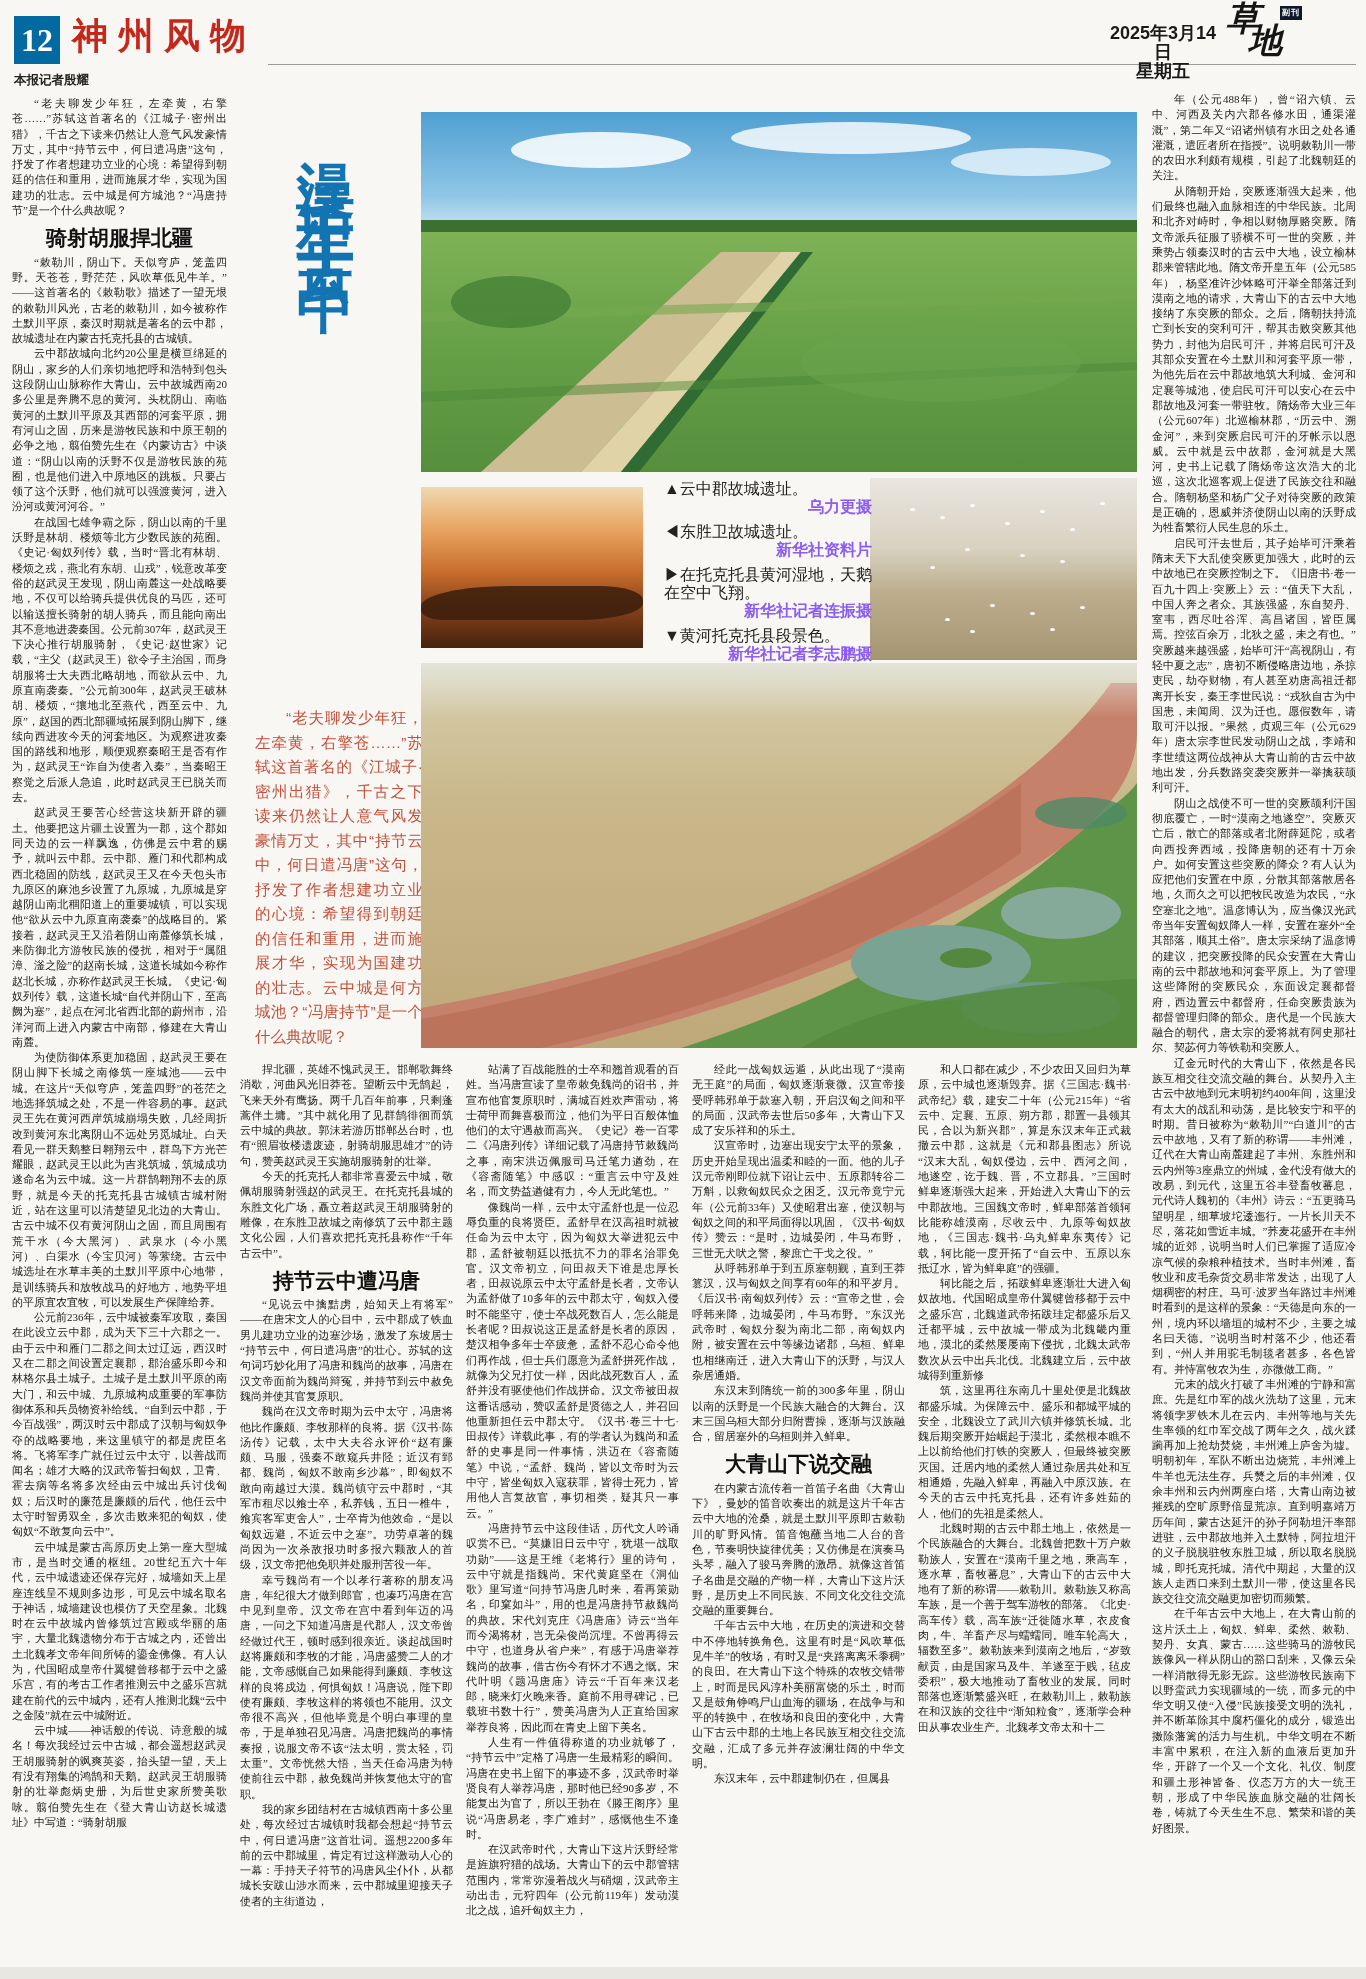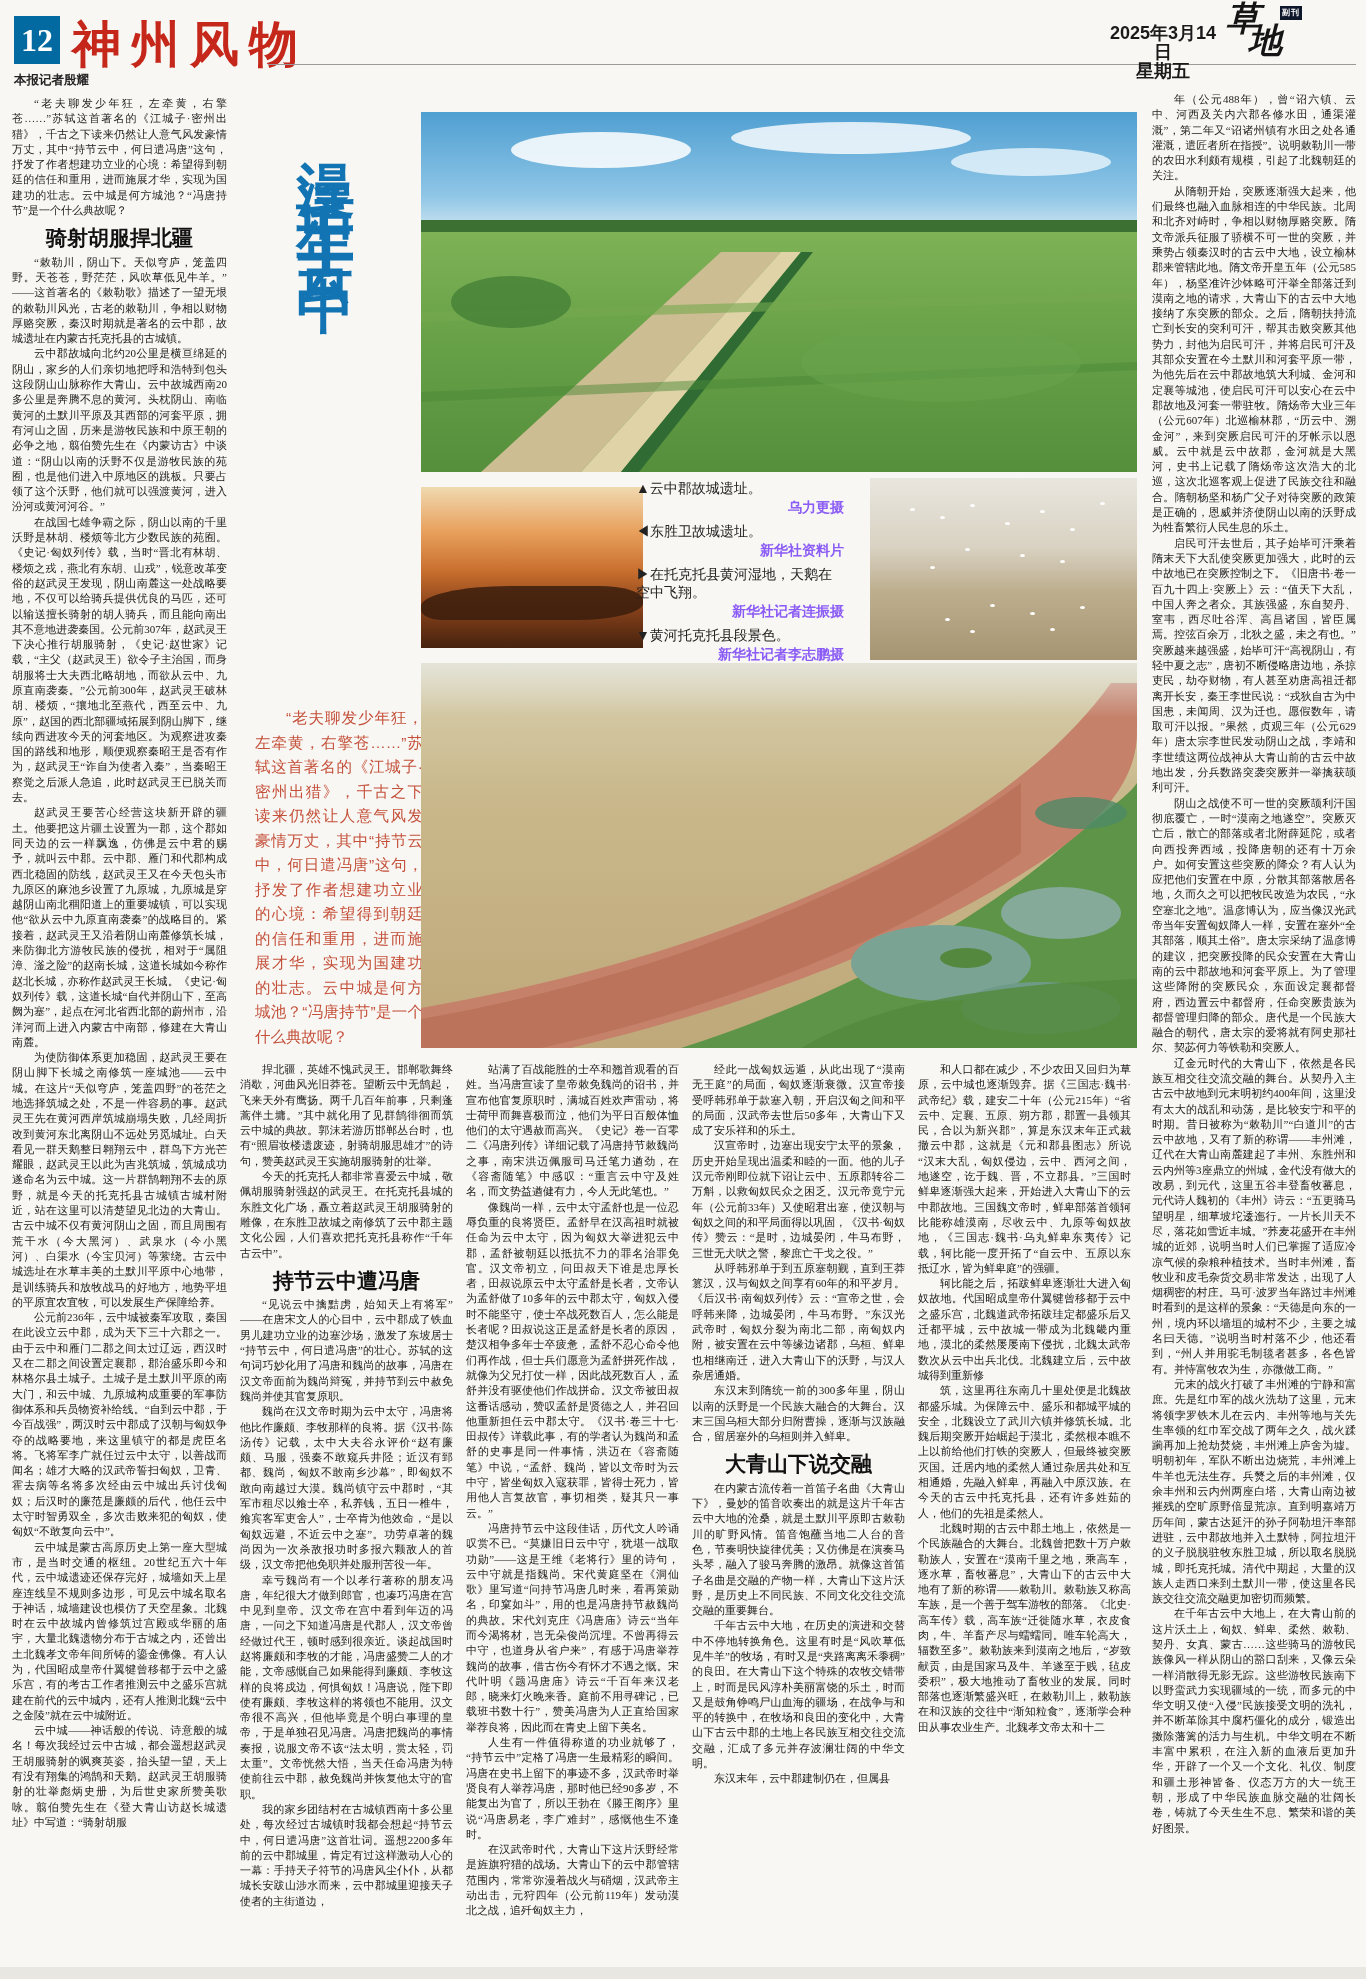--- a/index.html
+++ b/index.html
@@ -1,21 +1,21 @@
 <!DOCTYPE html>
 <html lang="zh"><head>
 <meta charset="utf-8">
 <style>
   html,body{margin:0;padding:0;background:#dddbd6;}
   .page{position:relative;width:1366px;height:1979px;background:#f8f7f3;overflow:hidden;
         font-family:"Liberation Serif",serif;color:#1a1a1a;}
   
   .pageno{position:absolute;left:14px;top:16px;width:46px;height:48px;background:#0369a1;
           color:#fff;font:bold 32px "Liberation Serif",serif;display:flex;align-items:center;justify-content:center;}
-  .section-title{position:absolute;left:72px;top:12px;font-size:49px;font-weight:bold;color:#c5271a;
+  .section-title{position:absolute;left:72px;top:12px;font-size:36px;font-weight:bold;color:#c5271a;
           letter-spacing:10px;font-family:"Liberation Serif",serif;}
   .header-rule{position:absolute;left:268px;top:64px;width:1088px;height:1px;background:#9a9a9a;}
   .date-block{position:absolute;left:1108px;top:24px;width:110px;text-align:center;
           font-family:"Liberation Sans",sans-serif;font-weight:bold;font-size:18px;line-height:19px;}
   .masthead{position:absolute;left:1226px;top:4px;width:70px;height:62px;}
   .masthead .mh-char{font-family:"Liberation Serif",serif;font-weight:bold;font-style:italic;
           font-size:34px;color:#151515;line-height:30px;display:block;}
   .masthead .mh-char:nth-child(2){margin-left:22px;margin-top:-8px;}
   .mh-badge{position:absolute;right:-6px;top:2px;background:#0f172a;color:#fff;
           font:bold 8px/10px "Liberation Sans",sans-serif;padding:2px 2px;letter-spacing:1px;}
@@ -46,21 +46,21 @@
   #photo-sunset .silhouette{position:absolute;left:0;right:0;bottom:28px;height:34px;background:#3a1d0d;
      border-radius:40% 20% 30% 10%/60% 40% 50% 30%;opacity:.85;}
   #photo-swans{left:870px;top:478px;width:267px;height:182px;
      background:linear-gradient(#e9e6df 0%,#d9d2c2 38%,#bdae8e 62%,#a69572 100%);}
   .swan-dots{position:absolute;left:40px;top:30px;width:5px;height:3px;background:#fff;border-radius:50%;
      box-shadow:30px 8px #fff,60px -4px #fff,95px 14px #fff,130px 2px #fff,160px 20px #fff,
      190px -6px #fff,55px 40px #fff,110px 46px #fff,150px 52px #fff,20px 58px #fff,
      80px 96px #fff,120px 104px #fff,35px 110px #fff,170px 98px #fff,60px 122px #fff,140px 120px #fff;}
   #photo-river{left:421px;top:663px;width:716px;height:385px;}
   
-  .captions{position:absolute;left:636px;top:480px;width:208px;font-size:14px;line-height:18px;}
+  .captions{position:absolute;left:664px;top:480px;width:208px;font-size:16px;line-height:18px;}
   .cap{margin-bottom:7px;}
   .cap-text{font-family:"Liberation Serif",serif;color:#222;}
   .cap-credit{font-family:"Liberation Sans",sans-serif;font-weight:bold;text-align:right;color:#8b5cf6;}
   .bottom-strip{position:absolute;left:0;right:0;bottom:0;height:12px;background:#e9e7e1;}
 </style>
 </head>
 <body>
 
 <div class="page">
 
@@ -161,21 +161,21 @@
       <ellipse cx="545" cy="295" rx="26" ry="10" fill="#54883f"></ellipse>
       <ellipse cx="660" cy="150" rx="46" ry="16" fill="#4d8a66" opacity="0.8"></ellipse>
       <path d="M380,385 C440,350 520,330 640,320 L716,316 L716,385 Z" fill="#538a3e" opacity="0.85"></path>
       <rect width="716" height="55" fill="url(#haze)" opacity="0.7"></rect>
     </svg>
   </div>
 
   <div class="col" id="col1">
       <p class="lead">“老夫聊发少年狂，左牵黄，右擎苍……”苏轼这首著名的《江城子·密州出猎》，千古之下读来仍然让人意气风发豪情万丈，其中“持节云中，何日遣冯唐”这句，抒发了作者想建功立业的心境：希望得到朝廷的信任和重用，进而施展才华，实现为国建功的壮志。云中城是何方城池？“冯唐持节”是一个什么典故呢？</p>
       <h3 class="sec">骑射胡服捍北疆</h3>
-      <p>“敕勒川，阴山下。天似穹庐，笼盖四野。天苍苍，野茫茫，风吹草低见牛羊。”——这首著名的《敕勒歌》描述了一望无垠的敕勒川风光，古老的敕勒川，争相以财物厚赂突厥，秦汉时期就是著名的云中郡，故城遗址在内蒙古托克托县的古城镇。</p>
+      <p>“敕勒川，阴山下。天似穹庐，笼盖四野。天苍苍，野茫茫，风吹草低见牛羊。”——这首著名的《敕勒歌》描述了一望无垠的敕勒川风光，古老的敕勒川，如今被称作土默川平原，秦汉时期就是著名的云中郡，故城遗址在内蒙古托克托县的古城镇。</p>
       <p>云中郡故城向北约20公里是横亘绵延的阴山，家乡的人们亲切地把呼和浩特到包头这段阴山山脉称作大青山。云中故城西南20多公里是奔腾不息的黄河。头枕阴山、南临黄河的土默川平原及其西部的河套平原，拥有河山之固，历来是游牧民族和中原王朝的必争之地，翦伯赞先生在《内蒙访古》中谈道：“阴山以南的沃野不仅是游牧民族的苑囿，也是他们进入中原地区的跳板。只要占领了这个沃野，他们就可以强渡黄河，进入汾河或黄河河谷。”</p>
       <p>在战国七雄争霸之际，阴山以南的千里沃野是林胡、楼烦等北方少数民族的苑囿。《史记·匈奴列传》载，当时“晋北有林胡、楼烦之戎，燕北有东胡、山戎”，锐意改革变俗的赵武灵王发现，阴山南麓这一处战略要地，不仅可以给骑兵提供优良的马匹，还可以输送擅长骑射的胡人骑兵，而且能向南出其不意地进袭秦国。公元前307年，赵武灵王下决心推行胡服骑射，《史记·赵世家》记载，“主父（赵武灵王）欲令子主治国，而身胡服将士大夫西北略胡地，而欲从云中、九原直南袭秦。”公元前300年，赵武灵王破林胡、楼烦，“攘地北至燕代，西至云中、九原”，赵国的西北部疆域拓展到阴山脚下，继续向西进攻今天的河套地区。为观察进攻秦国的路线和地形，顺便观察秦昭王是否有作为，赵武灵王“诈自为使者入秦”，当秦昭王察觉之后派人急追，此时赵武灵王已脱关而去。</p>
       <p>赵武灵王要苦心经营这块新开辟的疆土。他要把这片疆土设置为一郡，这个郡如同天边的云一样飘逸，仿佛是云中君的赐予，就叫云中郡。云中郡、雁门和代郡构成西北稳固的防线，赵武灵王又在今天包头市九原区的麻池乡设置了九原城，九原城是穿越阴山南北稒阳道上的重要城镇，可以实现他“欲从云中九原直南袭秦”的战略目的。紧接着，赵武灵王又沿着阴山南麓修筑长城，来防御北方游牧民族的侵扰，相对于“属阻漳、滏之险”的赵南长城，这道长城如今称作赵北长城，亦称作赵武灵王长城。《史记·匈奴列传》载，这道长城“自代并阴山下，至高阙为塞”，起点在河北省西北部的蔚州市，沿洋河而上进入内蒙古中南部，修建在大青山南麓。</p>
       <p>为使防御体系更加稳固，赵武灵王要在阴山脚下长城之南修筑一座城池——云中城。在这片“天似穹庐，笼盖四野”的苍茫之地选择筑城之处，不是一件容易的事。赵武灵王先在黄河西岸筑城崩塌失败，几经周折改到黄河东北离阴山不远处另觅城址。白天看见一群天鹅整日翱翔云中，群鸟下方光芒耀眼，赵武灵王以此为吉兆筑城，筑城成功遂命名为云中城。这一片群鹄翱翔不去的原野，就是今天的托克托县古城镇古城村附近，站在这里可以清楚望见北边的大青山。古云中城不仅有黄河阴山之固，而且周围有荒干水（今大黑河）、武泉水（今小黑河）、白渠水（今宝贝河）等萦绕。古云中城选址在水草丰美的土默川平原中心地带，是训练骑兵和放牧战马的好地方，地势平坦的平原宜农宜牧，可以发展生产保障给养。</p>
       <p>公元前236年，云中城被秦军攻取，秦国在此设立云中郡，成为天下三十六郡之一。由于云中和雁门二郡之间太过辽远，西汉时又在二郡之间设置定襄郡，郡治盛乐即今和林格尔县土城子。土城子是土默川平原的南大门，和云中城、九原城构成重要的军事防御体系和兵员物资补给线。“自到云中郡，于今百战强”，两汉时云中郡成了汉朝与匈奴争夺的战略要地，来这里镇守的都是虎臣名将。飞将军李广就任过云中太守，以善战而闻名；雄才大略的汉武帝誓扫匈奴，卫青、霍去病等名将多次经由云中城出兵讨伐匈奴；后汉时的廉范是廉颇的后代，他任云中太守时智勇双全，多次击败来犯的匈奴，使匈奴“不敢复向云中”。</p>
       <p>云中城是蒙古高原历史上第一座大型城市，是当时交通的枢纽。20世纪五六十年代，云中城遗迹还保存完好，城墙如天上星座连线呈不规则多边形，可见云中城名取名于神话，城墙建设也模仿了天空星象。北魏时在云中故城内曾修筑过宫殿或华丽的庙宇，大量北魏遗物分布于古城之内，还曾出土北魏孝文帝年间所铸的鎏金佛像。有人认为，代国昭成皇帝什翼犍曾移都于云中之盛乐宫，有的考古工作者推测云中之盛乐宫就建在前代的云中城内，还有人推测北魏“云中之金陵”就在云中城附近。</p>
       <p>云中城——神话般的传说、诗意般的城名！每次我经过云中古城，都会遥想赵武灵王胡服骑射的飒爽英姿，抬头望一望，天上有没有翔集的鸿鹄和天鹅。赵武灵王胡服骑射的壮举彪炳史册，为后世史家所赞美歌咏。翦伯赞先生在《登大青山访赵长城遗址》中写道：“骑射胡服</p>
     </div>
   <div class="col" id="col2">
       <p>捍北疆，英雄不愧武灵王。邯郸歌舞终消歇，河曲风光旧莽苍。望断云中无鹄起，飞来天外有鹰扬。两千几百年前事，只剩蓬蒿伴土墉。”其中就化用了见群鹄徘徊而筑云中城的典故。郭沫若游历邯郸丛台时，也有“照眉妆楼遗废迹，射骑胡服思雄才”的诗句，赞美赵武灵王实施胡服骑射的壮举。</p>

